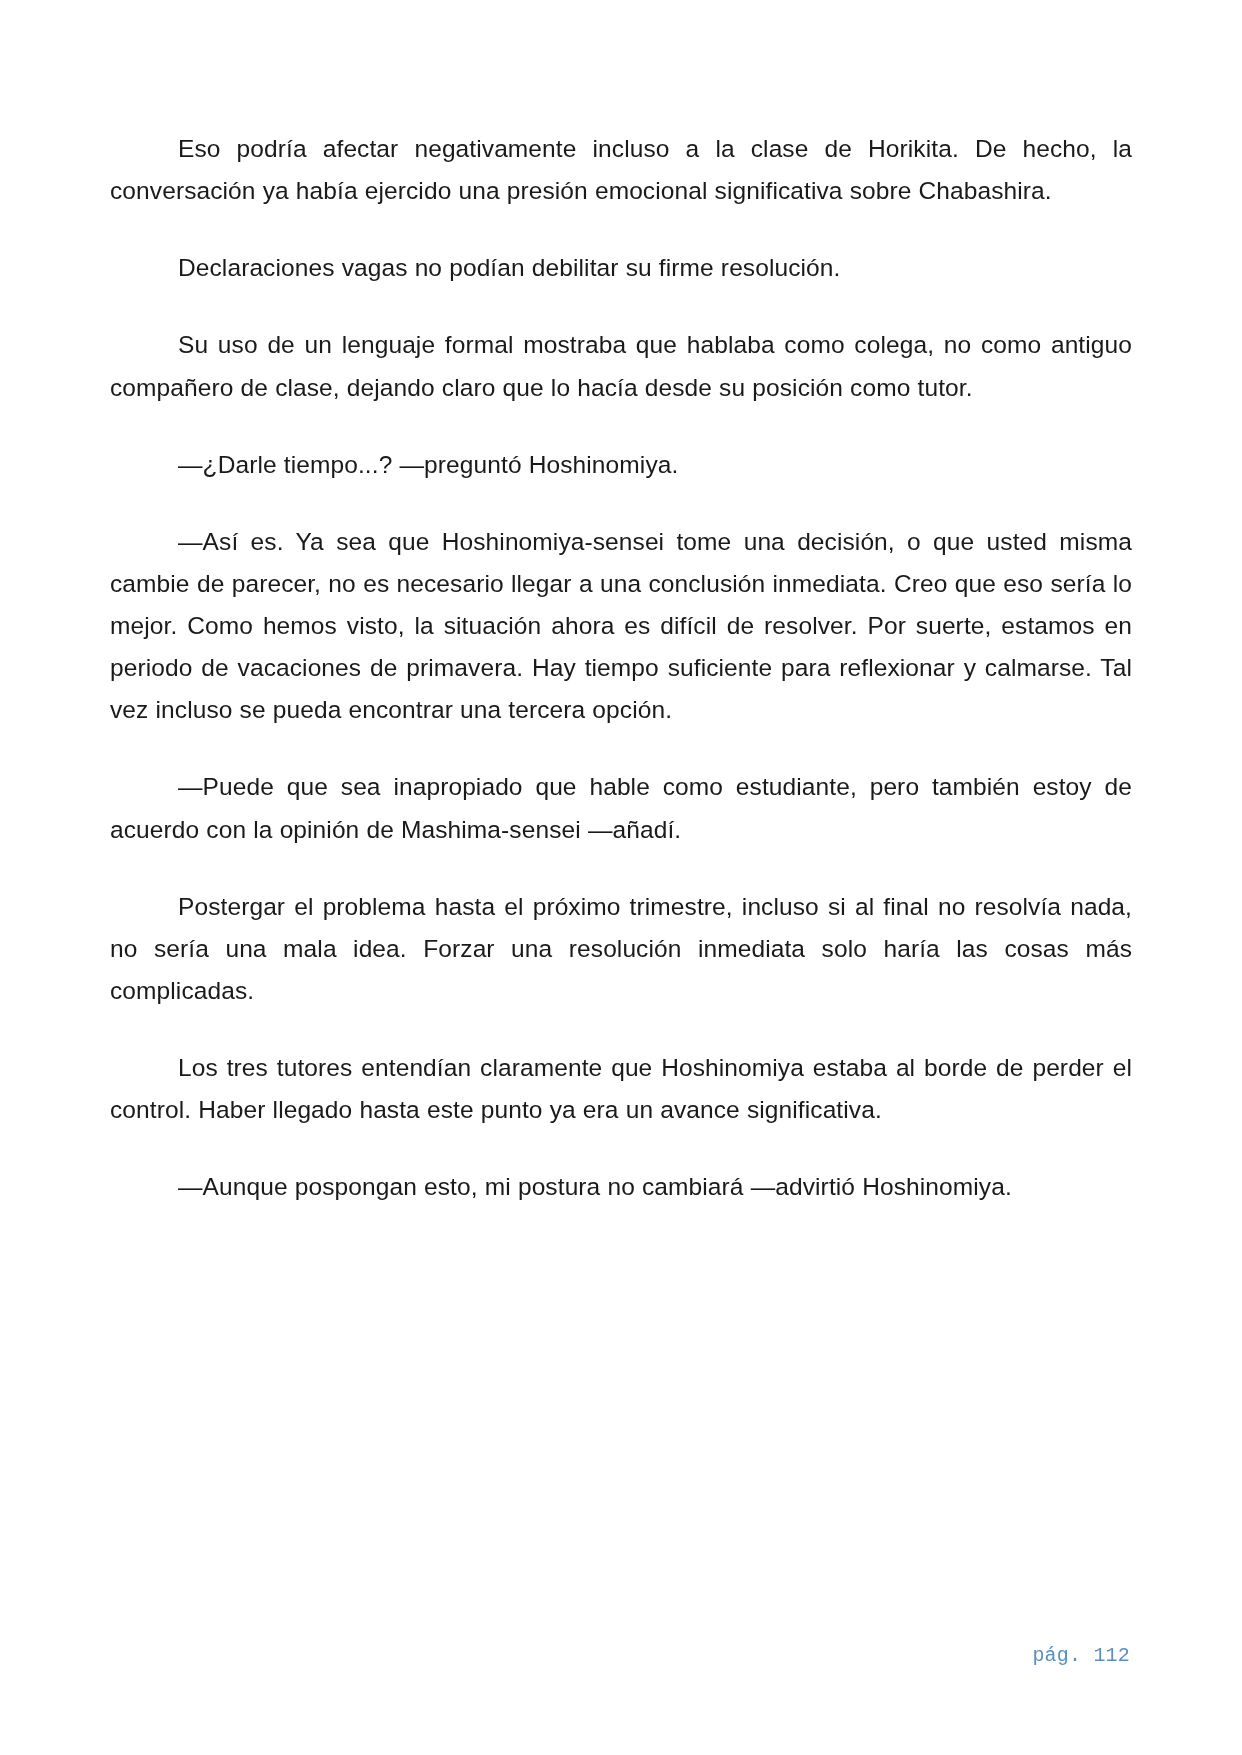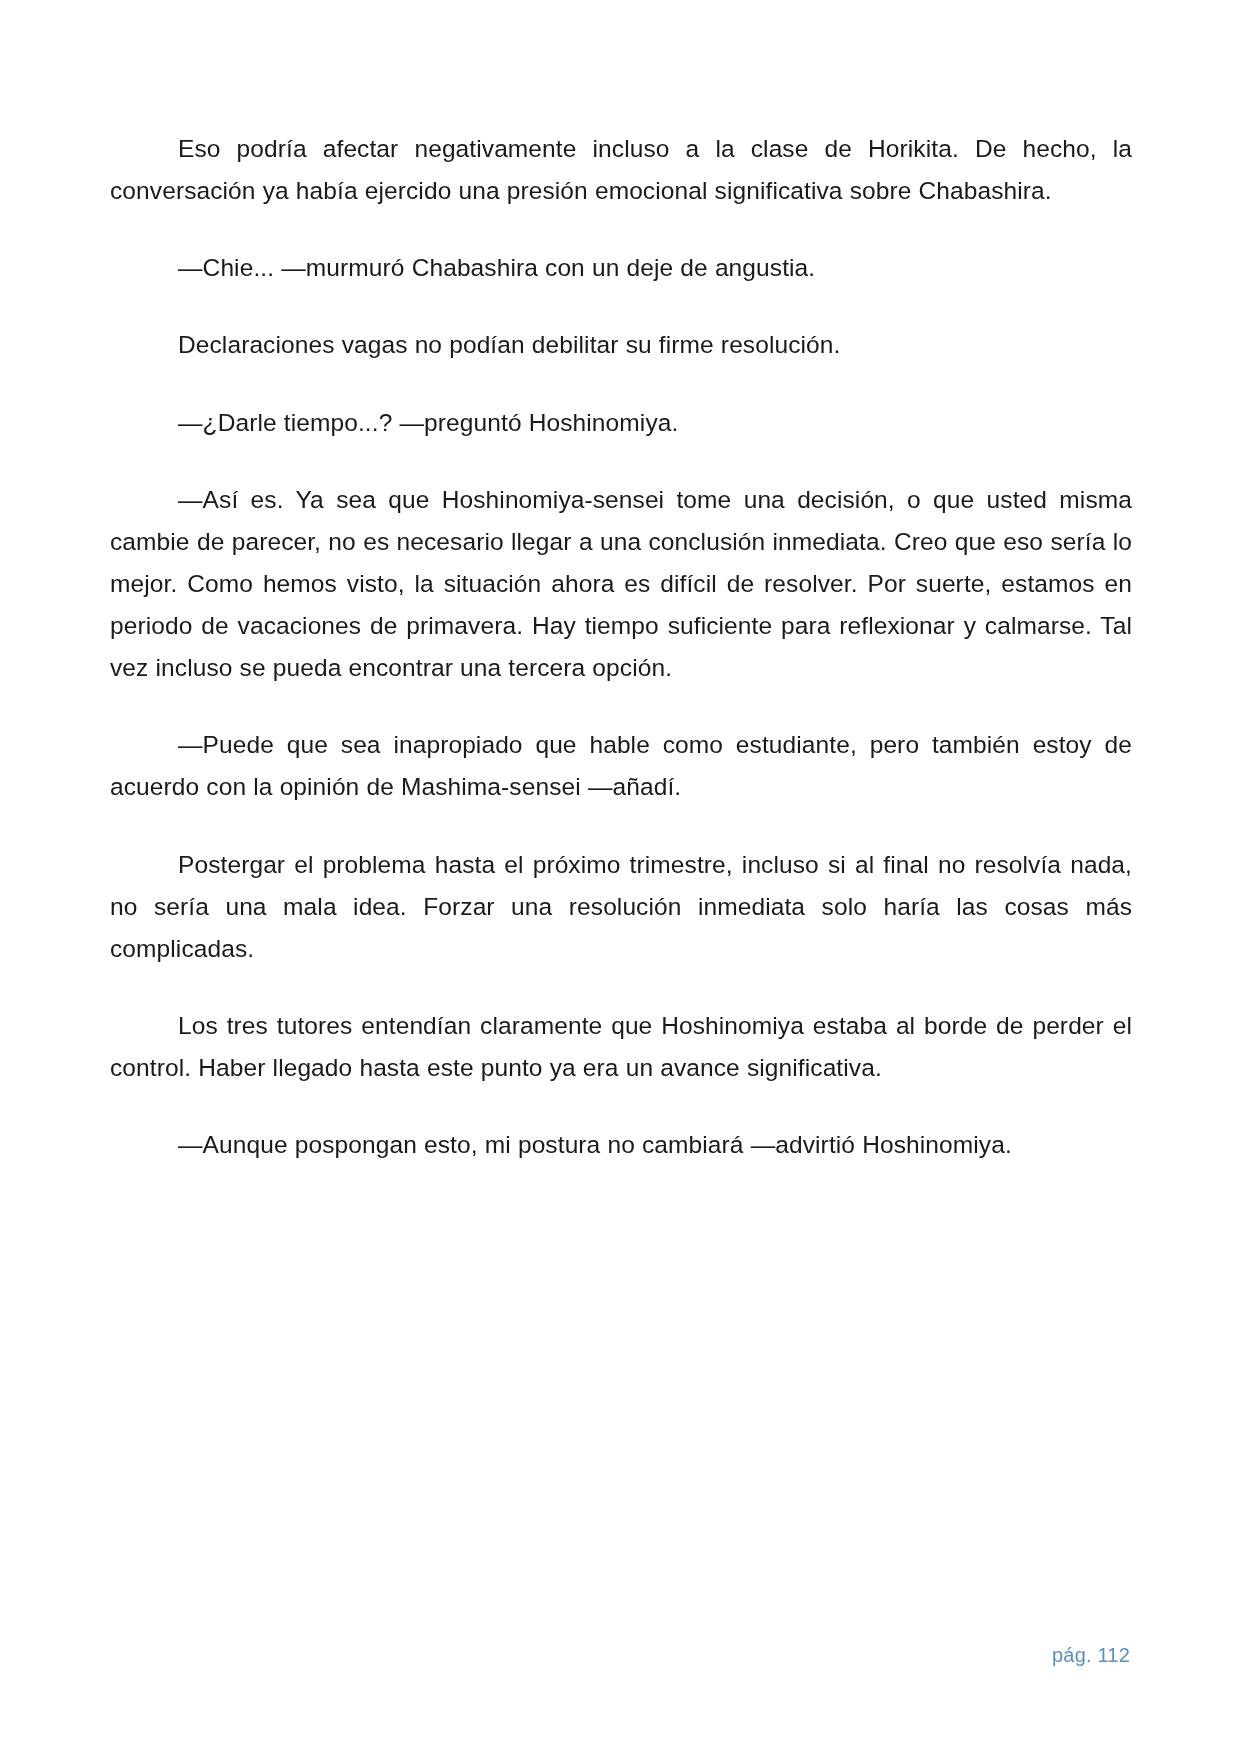--- a/index.html
+++ b/index.html
@@ -35,33 +35,33 @@
   }
   p.para:last-child {
     margin-bottom: 0;
   }
   .page-number {
     position: absolute;
     right: 112px;
     bottom: 88px;
     font-size: 20px;
     color: #5a8fc0;
-    font-family: Liberation Sans, sans-serif;
+    font-family: Liberation Mono, monospace;
     letter-spacing: 0.2px;
   }
 </style>
 </head>
 <body>
 
 <div class="page">
 
   <div class="content">
     <p class="para">Eso podría afectar negativamente incluso a la clase de Horikita. De hecho, la conversación ya había ejercido una presión emocional significativa sobre Chabashira.</p>
-    <p class="para">—Chie... —murmuró Chabashira con un deje de angustia.</p>
     <p class="para">Declaraciones vagas no podían debilitar su firme resolución.</p>
+    <p class="para">Su uso de un lenguaje formal mostraba que hablaba como colega, no como antiguo compañero de clase, dejando claro que lo hacía desde su posición como tutor.</p>
     <p class="para">—¿Darle tiempo...? —preguntó Hoshinomiya.</p>
     <p class="para">—Así es. Ya sea que Hoshinomiya-sensei tome una decisión, o que usted misma cambie de parecer, no es necesario llegar a una conclusión inmediata. Creo que eso sería lo mejor. Como hemos visto, la situación ahora es difícil de resolver. Por suerte, estamos en periodo de vacaciones de primavera. Hay tiempo suficiente para reflexionar y calmarse. Tal vez incluso se pueda encontrar una tercera opción.</p>
     <p class="para">—Puede que sea inapropiado que hable como estudiante, pero también estoy de acuerdo con la opinión de Mashima-sensei —añadí.</p>
     <p class="para">Postergar el problema hasta el próximo trimestre, incluso si al final no resolvía nada, no sería una mala idea. Forzar una resolución inmediata solo haría las cosas más complicadas.</p>
     <p class="para">Los tres tutores entendían claramente que Hoshinomiya estaba al borde de perder el control. Haber llegado hasta este punto ya era un avance significativa.</p>
     <p class="para">—Aunque pospongan esto, mi postura no cambiará —advirtió Hoshinomiya.</p>
   </div>
 
   <div class="page-number">pág. 112</div>
 

